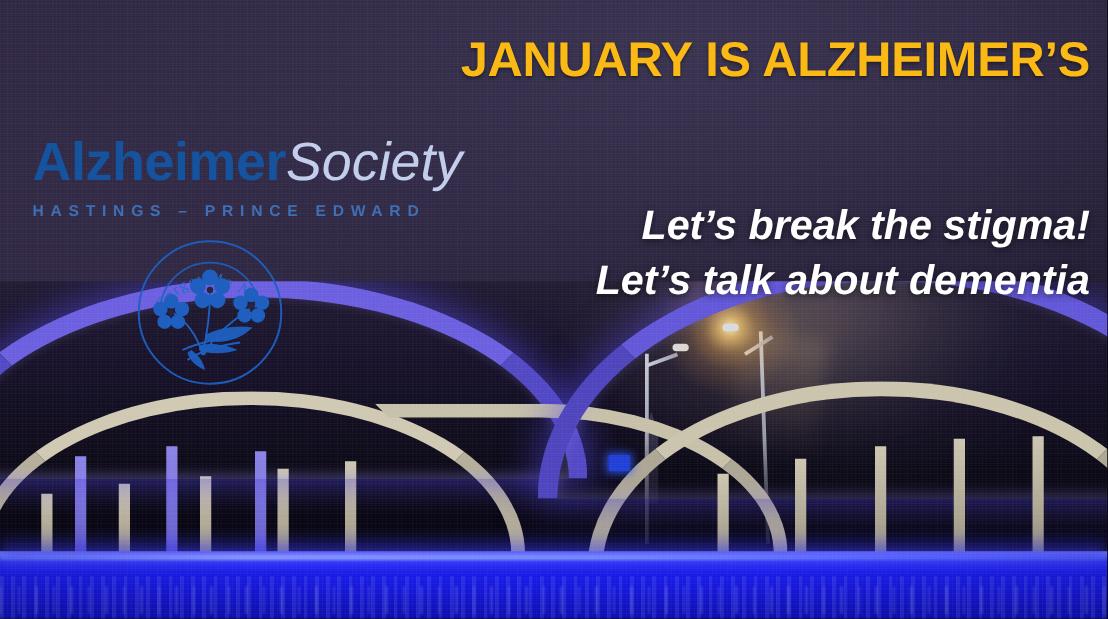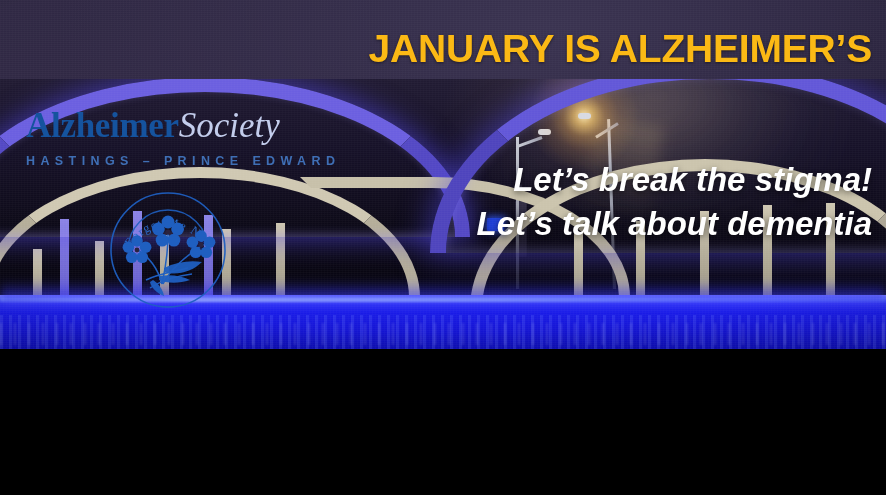--- a/index.html
+++ b/index.html
@@ -1,21 +1,21 @@
 <!DOCTYPE html>
 <html><head>
 <meta charset="utf-8">
 <style>
   * { margin:0; padding:0; box-sizing:border-box; }
   html,body { width:886px; height:495px; overflow:hidden; background:#000; }
   body { font-family:"Liberation Sans", sans-serif; }
 
   #poster {
     position:relative;
-    width:886px; height:349px;
+    width:886px; height:495px;
     overflow:hidden;
     background:
       radial-gradient(ellipse 700px 320px at 62% 8%, #3a3350 0%, rgba(58,51,80,0) 70%),
       radial-gradient(ellipse 520px 300px at 8% 30%, #312945 0%, rgba(49,41,69,0) 72%),
       linear-gradient(160deg, #2e2742 0%, #2b2440 35%, #241e36 62%, #140f22 100%);
   }
 
   
   .photo {
     position:absolute; left:0; right:0; bottom:0; height:270px;
@@ -195,22 +195,22 @@
     font-weight:bold; font-style:italic;
     font-size:33px;
     line-height:1.34;
     text-shadow:0 2px 6px rgba(0,0,0,0.5);
   }
   .tagline span { display:block; }
 
   
   .logo { position:absolute; left:26px; top:108px; width:300px; }
   .logo-main {
-    font-family:Liberation Serif, serif;
-    font-size:35px;
+    font-family:Liberation Sans, sans-serif;
+    font-size:43px;
     line-height:1.05;
     white-space:nowrap;
   }
   .logo-main .alz {
     color:#15539E; font-weight:bold; letter-spacing:-0.3px;
   }
   .logo-main .soc {
     color:#c3cdec; font-style:italic; font-weight:normal; letter-spacing:0px;
   }
   .logo-sub {

